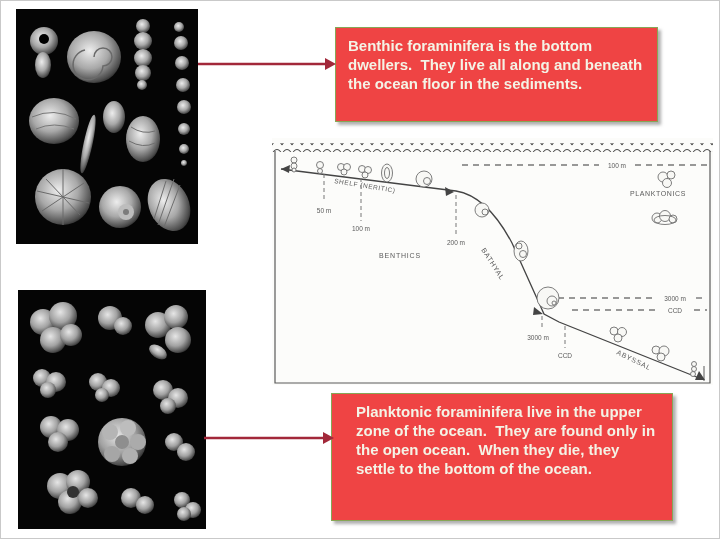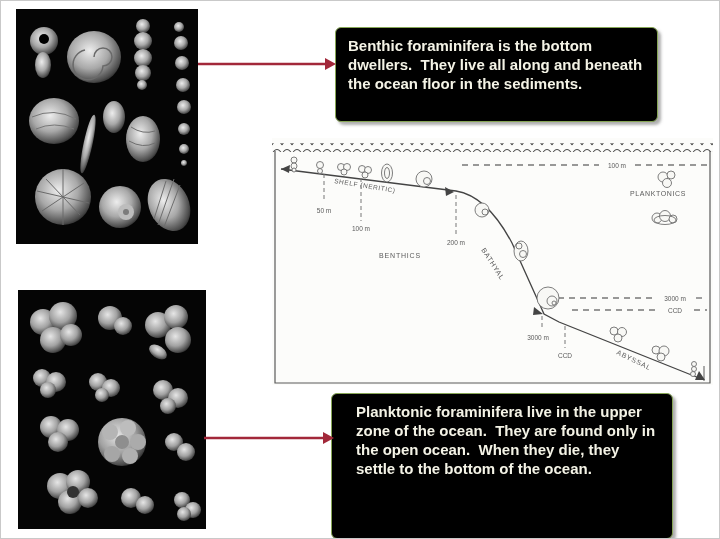--- a/index.html
+++ b/index.html
@@ -10,29 +10,29 @@
   }
   .panel{ position:absolute; background:#050505; }
   .panel svg{ display:block; width:100%; height:100%; }
   #benthic-panel{ left:15px; top:8px; width:182px; height:235px; }
   #planktonic-panel{ left:17px; top:289px; width:188px; height:239px; }
   .caption{
     position:absolute; left:13px; top:246px; width:260px;
     font-size:17.5px; font-weight:bold; color:#7f9c44; letter-spacing:0.2px;
   }
   .callout{
-    position:absolute; background:#000000; color:#f4f3e6;
+    position:absolute; background:#ef4444; color:#f4f3e6;
     border:1px solid #87a656; box-shadow:3px 3px 3px rgba(110,110,110,0.55);
-    padding:8px 12px; box-sizing:border-box; border-radius:6px;
+    padding:8px 12px; box-sizing:border-box; border-radius:0;
   }
   .callout .callout-text{
     font-size:15px; font-weight:bold; line-height:19px; white-space:pre-wrap;
   }
   #benthic-callout{ left:334px; top:26px; width:323px; height:95px; }
-  #planktonic-callout{ left:330px; top:392px; width:342px; height:146px;padding-left:24px; }
+  #planktonic-callout{ left:330px; top:392px; width:342px; height:128px;padding-left:24px; }
   .arrow{ position:absolute; }
   #benthic-arrow{ left:197px; top:55px; }
   #planktonic-arrow{ left:203px; top:429px; }
   .diagram{
     position:absolute; left:271px; top:137px; width:441px; height:247px;
     background-color:#fcfcfa;
     background-image:radial-gradient(#d9d9d2 0.6px, transparent 0.7px);
     background-size:4px 4px;
   }
   .diagram svg{ display:block; width:100%; height:100%; }

